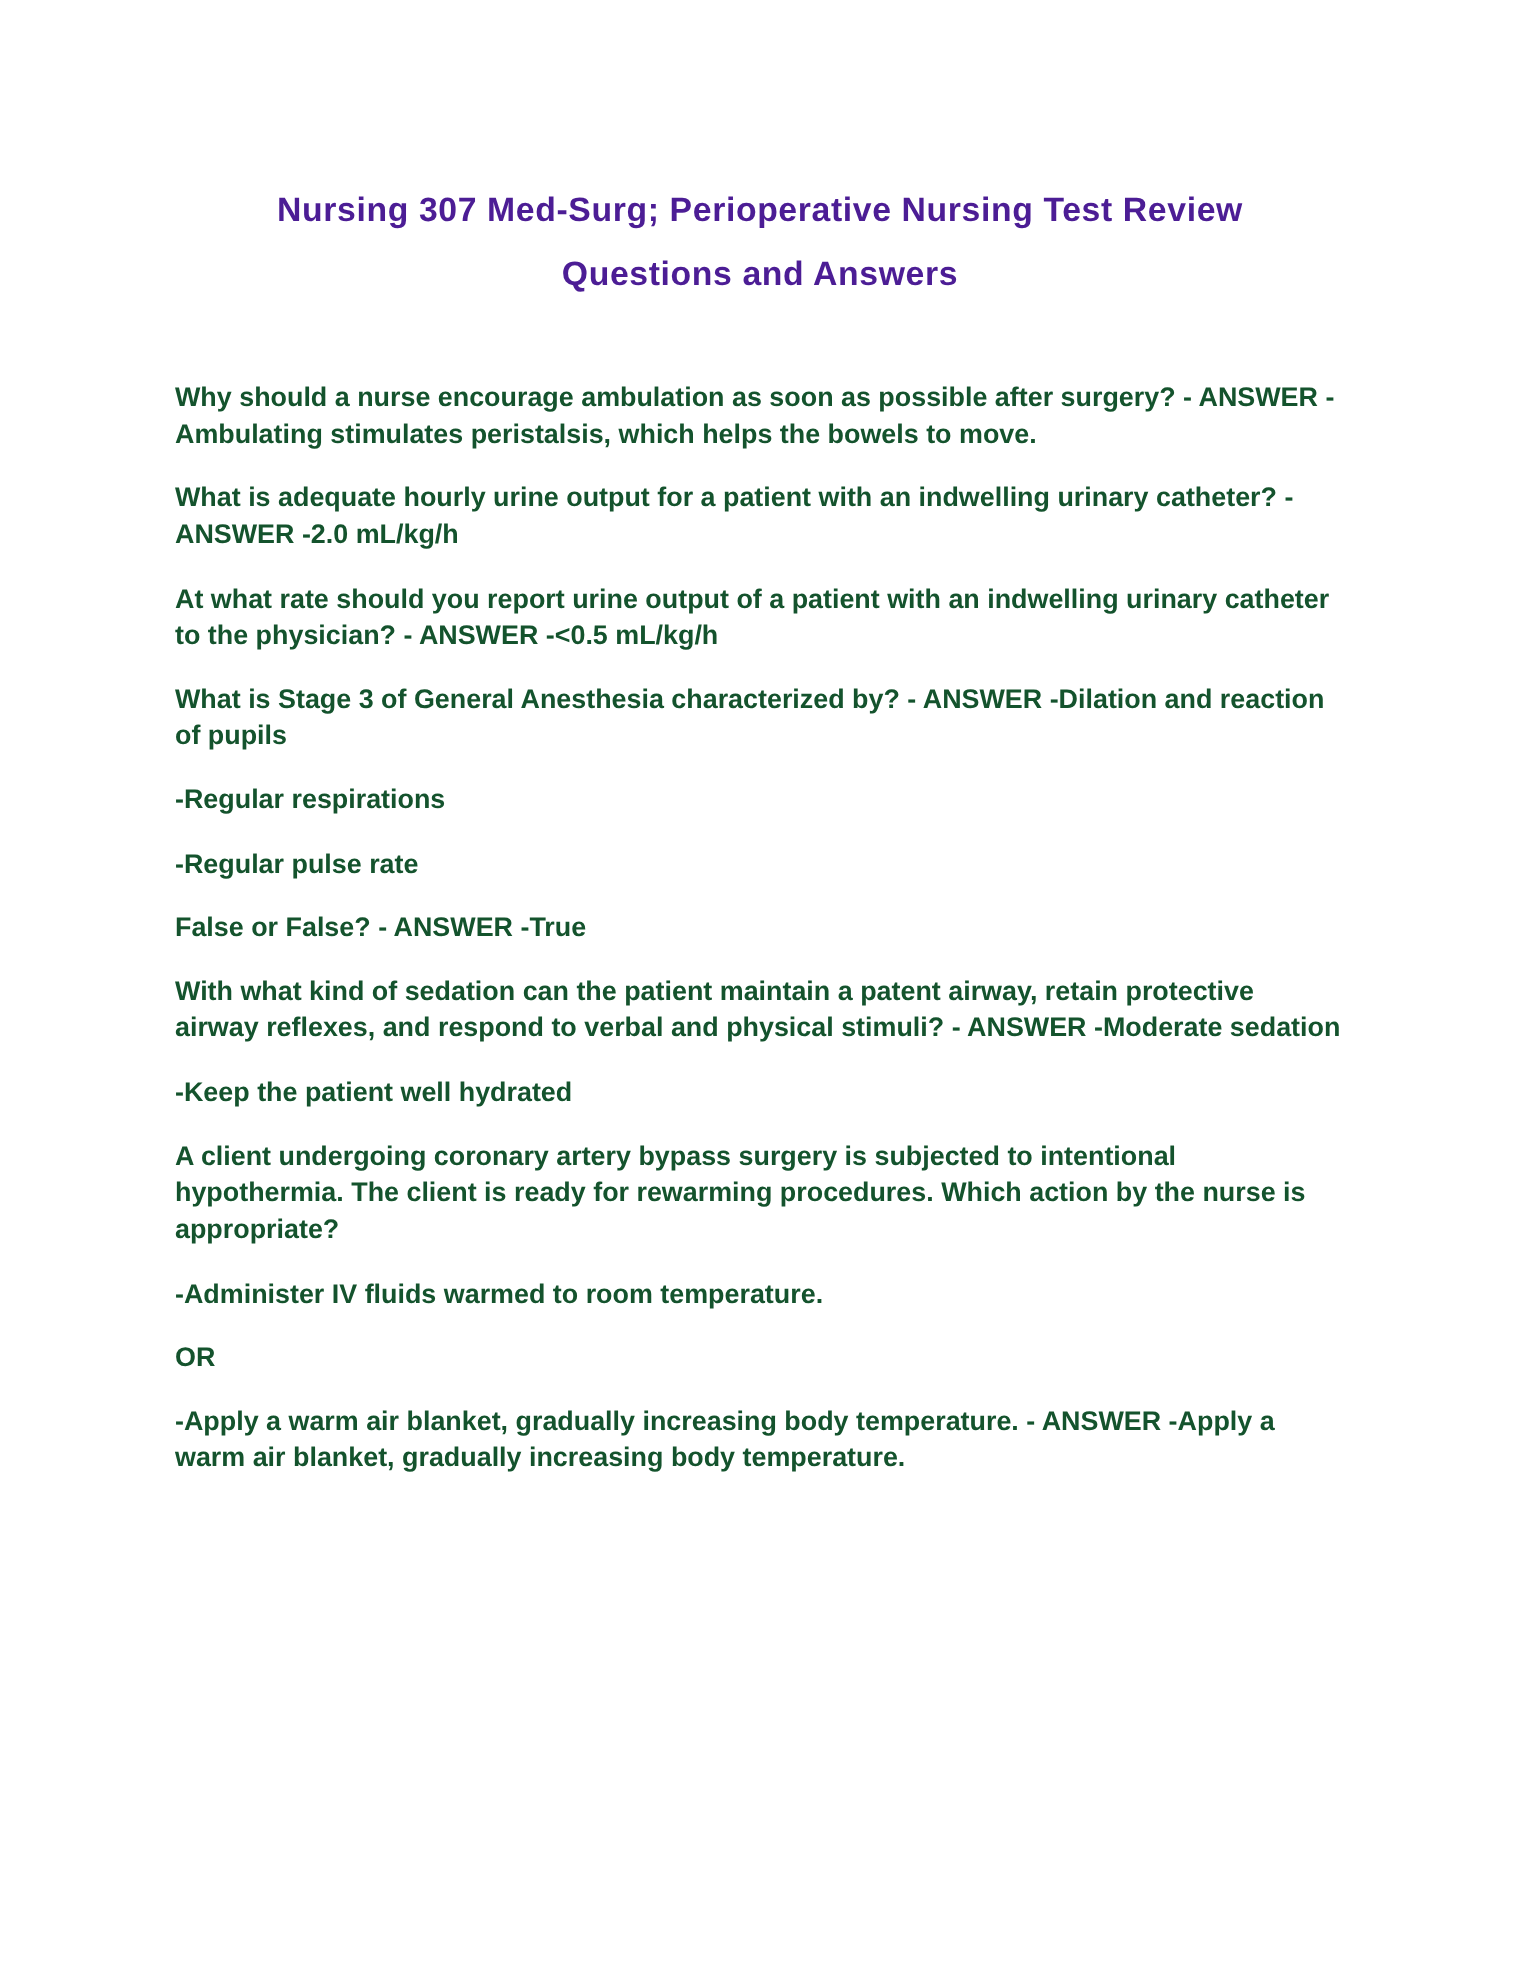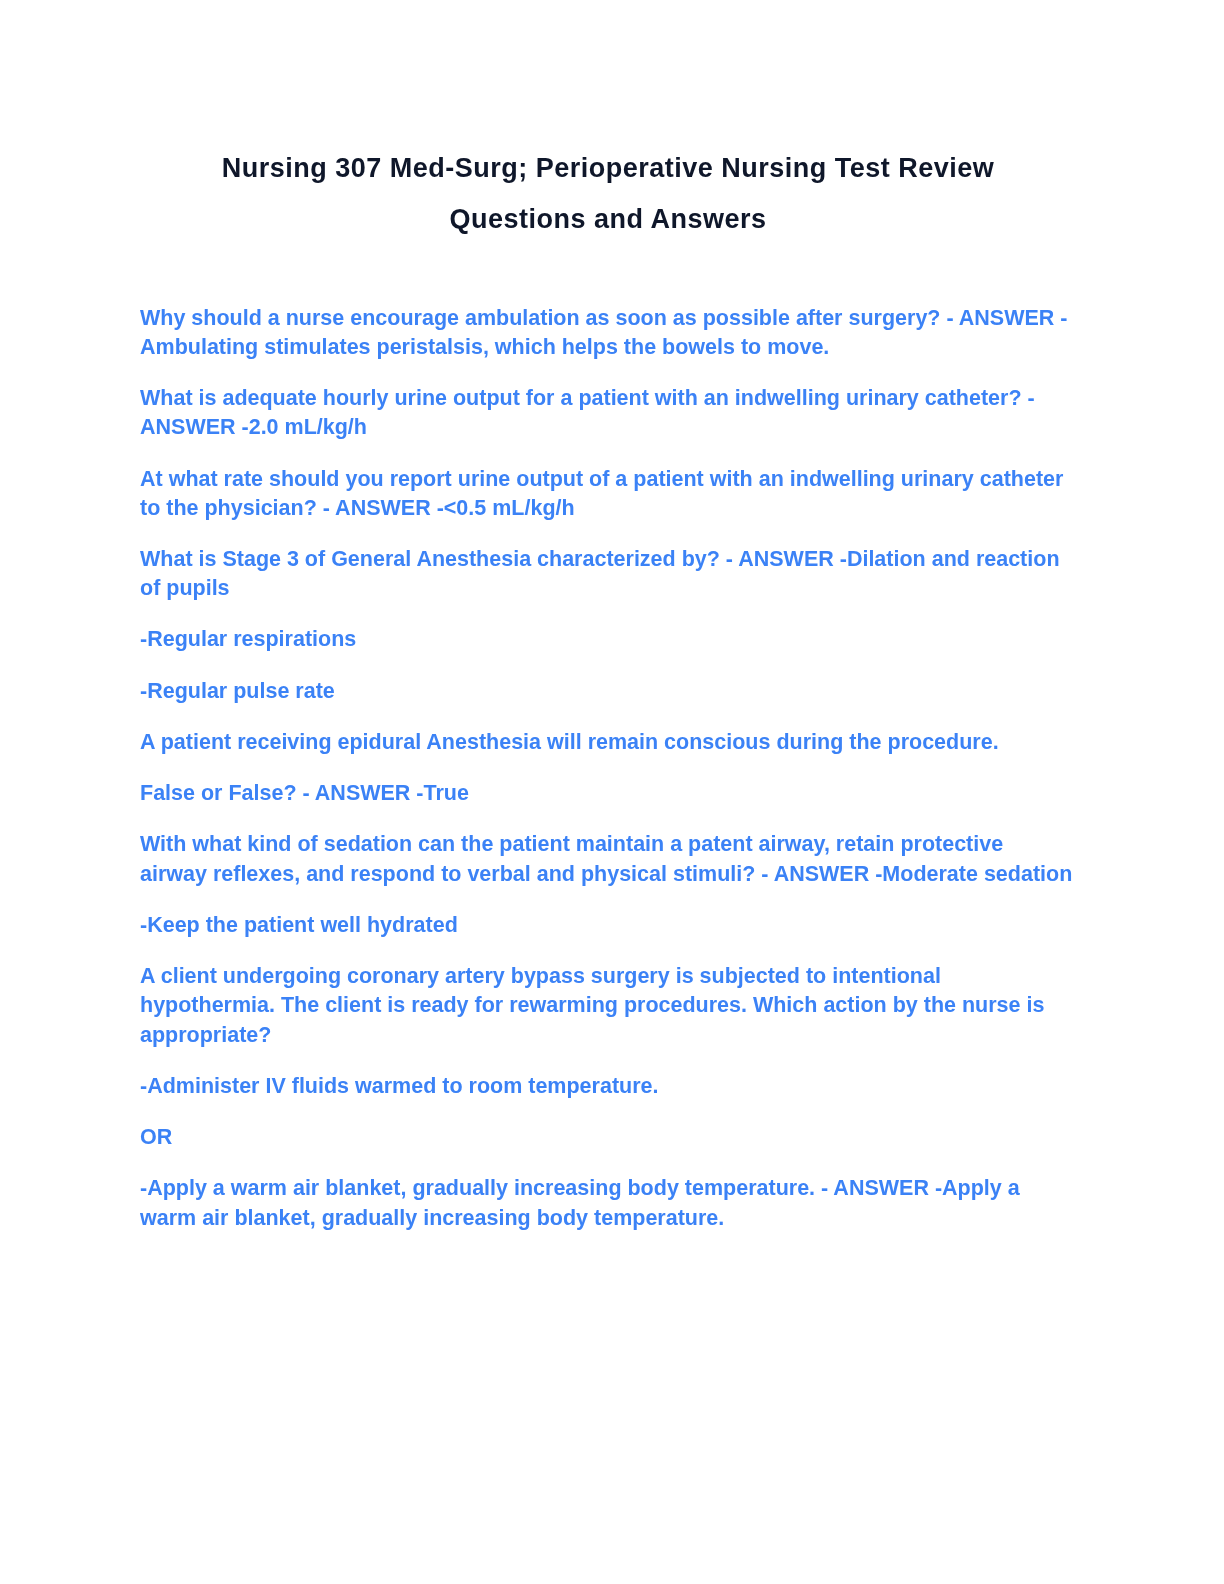--- a/index.html
+++ b/index.html
@@ -23,43 +23,42 @@
     font-size: 27px;
     line-height: 1.9;
     letter-spacing: 0.5px;
     margin-bottom: 58px;
   }
   .doc-title .line { display: block; }
   .body-text p {
     font-weight: 700;
     font-size: 21.5px;
     line-height: 1.36;
-    color: #3b82f6;
+    color: #14532d;
     margin-bottom: 22px;
     max-width: 940px;
   }
 </style>
 </head>
 <body>
 
 <div class="page">
 
-  <h1 class="doc-title" style="color: #0f172a;">
+  <h1 class="doc-title" style="color: #4c1d95;">
     <span class="line">Nursing 307 Med-Surg; Perioperative Nursing Test Review</span>
     <span class="line">Questions and Answers</span>
   </h1>
 
   <div class="body-text">
     <p>Why should a nurse encourage ambulation as soon as possible after surgery? - ANSWER -Ambulating stimulates peristalsis, which helps the bowels to move.</p>
     <p>What is adequate hourly urine output for a patient with an indwelling urinary catheter? - ANSWER -2.0 mL/kg/h</p>
     <p>At what rate should you report urine output of a patient with an indwelling urinary catheter to the physician? - ANSWER -&lt;0.5 mL/kg/h</p>
     <p>What is Stage 3 of General Anesthesia characterized by? - ANSWER -Dilation and reaction of pupils</p>
     <p>-Regular respirations</p>
     <p>-Regular pulse rate</p>
-    <p>A patient receiving epidural Anesthesia will remain conscious during the procedure.</p>
     <p>False or False? - ANSWER -True</p>
     <p>With what kind of sedation can the patient maintain a patent airway, retain protective airway reflexes, and respond to verbal and physical stimuli? - ANSWER -Moderate sedation</p>
     <p>-Keep the patient well hydrated</p>
     <p>A client undergoing coronary artery bypass surgery is subjected to intentional hypothermia. The client is ready for rewarming procedures. Which action by the nurse is appropriate?</p>
     <p>-Administer IV fluids warmed to room temperature.</p>
     <p>OR</p>
     <p>-Apply a warm air blanket, gradually increasing body temperature. - ANSWER -Apply a warm air blanket, gradually increasing body temperature.</p>
   </div>
 
 </div>

